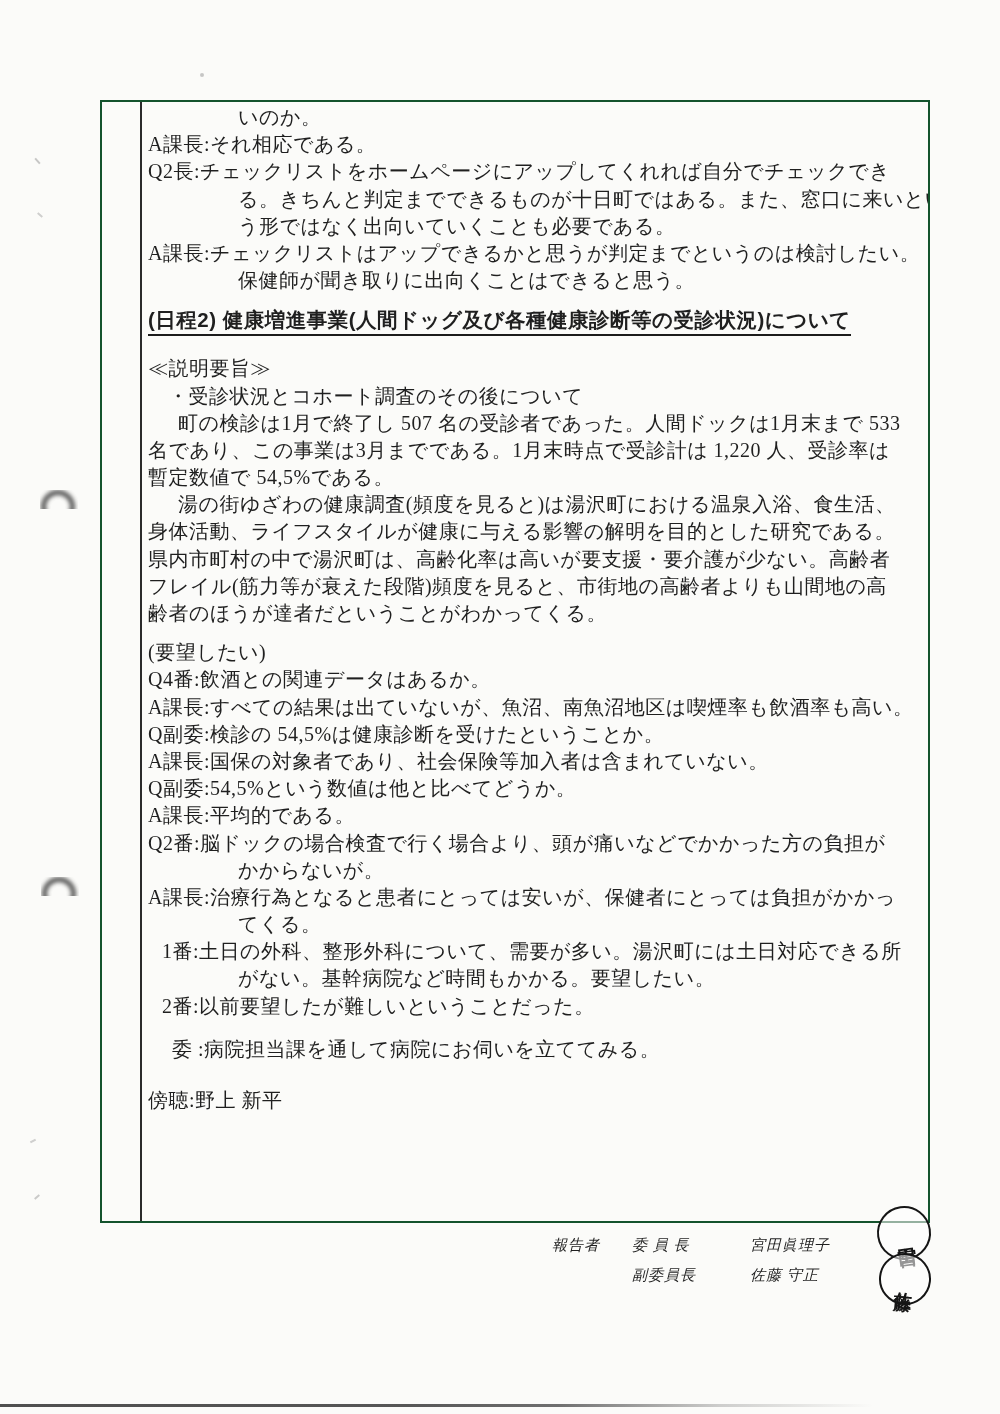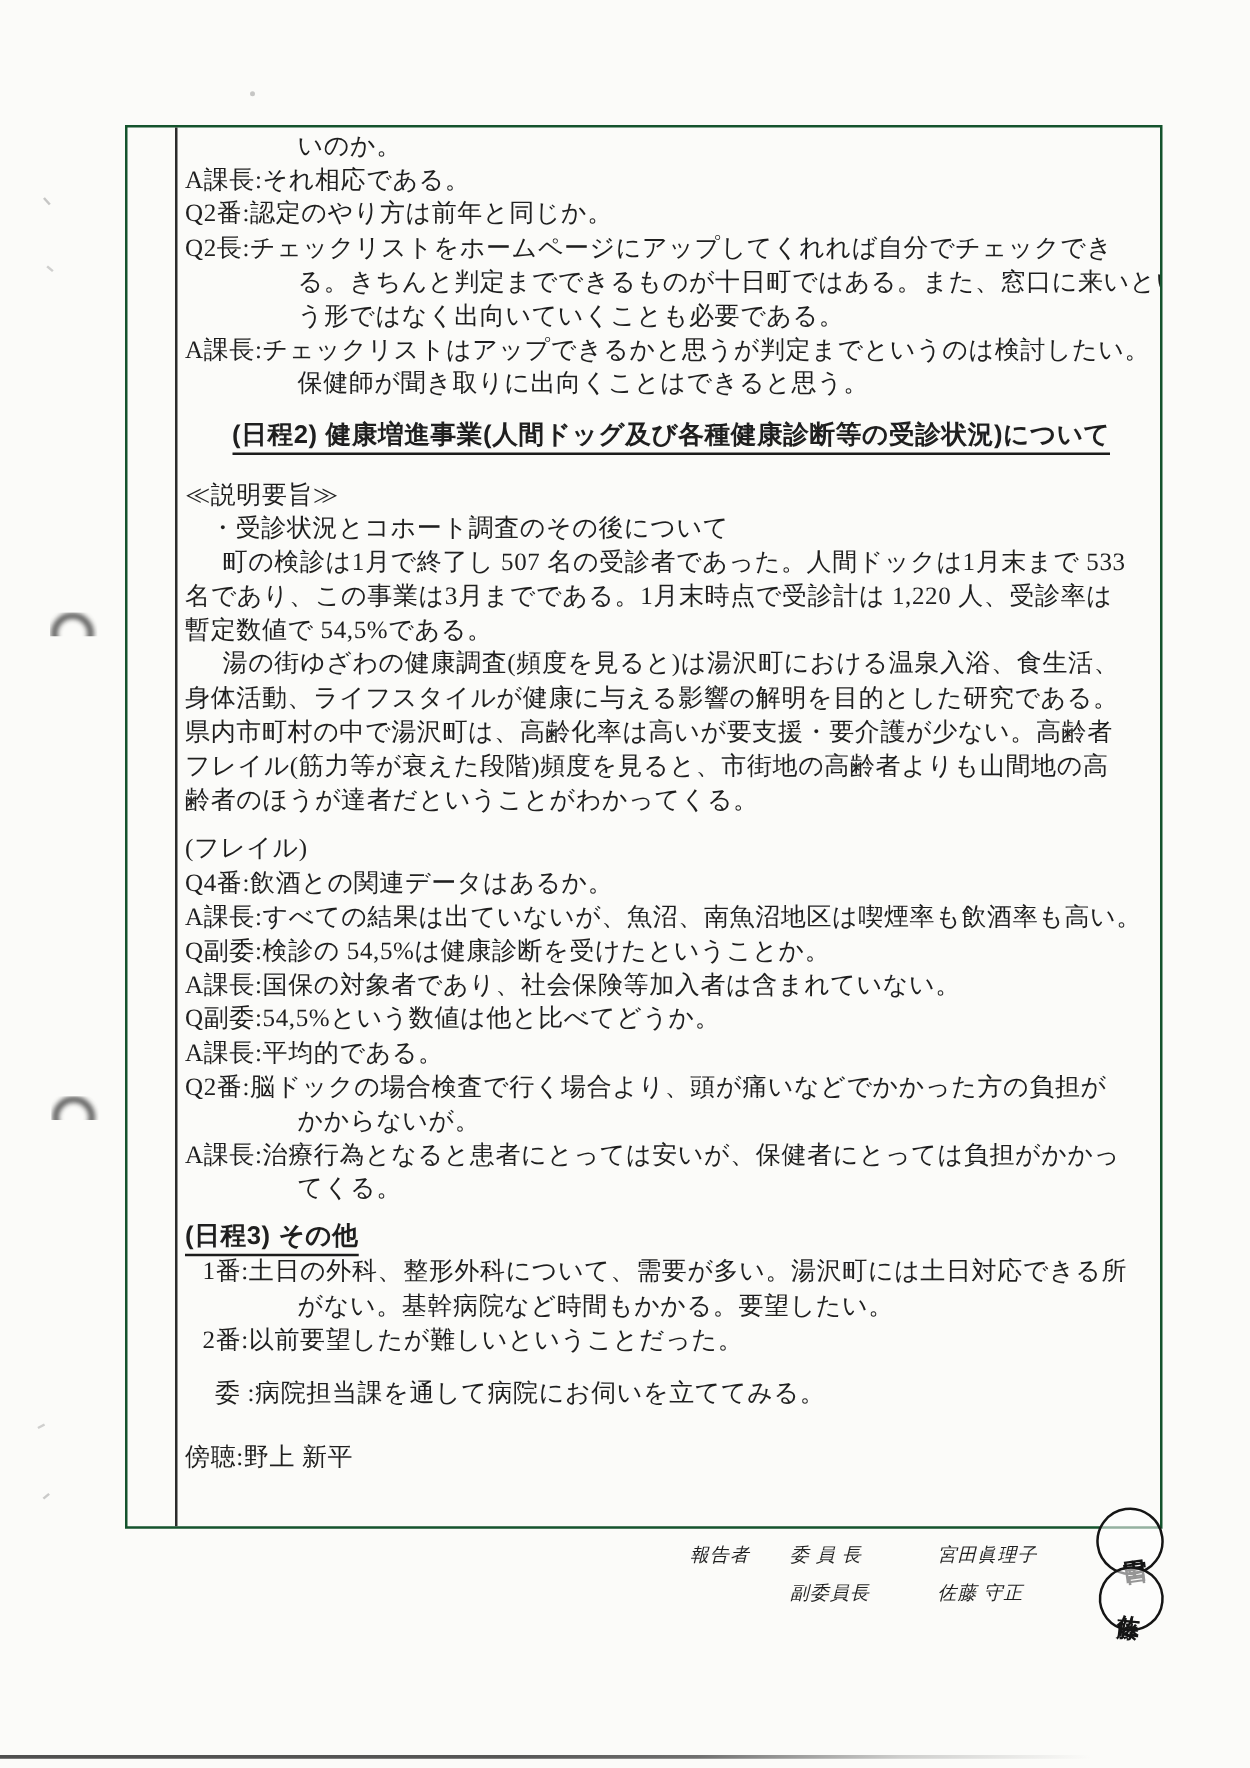--- a/index.html
+++ b/index.html
@@ -36,21 +36,21 @@
   .ln.para{padding-left:30px;}
   .ln.num{padding-left:14px;}
   .ln.committee{padding-left:24px;margin-top:16px;}
   .ln.audience{margin-top:24px;}
   .heading{
     font-family:"Liberation Sans","DejaVu Sans",sans-serif;
     font-weight:bold;font-size:20.5px;line-height:27.2px;height:29px;
     white-space:nowrap;letter-spacing:0.5px;
   }
   .heading .u{border-bottom:2px solid #1c1c1c;padding-bottom:3px;}
-  .heading.h2{margin-top:12px;text-align:center;}
+  .heading.h2{margin-top:12px;}
   .heading.h3{margin-top:10px;}
   .block-summary{margin-top:20px;}
   .block-qa2{margin-top:12px;}
   
   .sig{
     position:absolute;left:552px;top:1230px;font-size:15px;letter-spacing:1px;font-style:italic;
   }
   .sig-row{display:flex;height:30px;line-height:30px;white-space:nowrap;}
   .sig-label{width:80px;}
   .sig-role{width:118px;}
@@ -101,21 +101,20 @@
 <div class="speck speck-c"></div>
 <div class="speck speck-d"></div>
 <div class="speck speck-e"></div>
 
 <div class="doc-frame">
   <div class="margin-cell"></div>
   <div class="content-cell">
 
     <div class="ln cont">いのか。</div>
     <div class="ln">A課長:それ相応である。</div>
-    <div class="ln">Q2番:認定のやり方は前年と同じか。</div>
     <div class="ln">Q2長:チェックリストをホームページにアップしてくれれば自分でチェックでき</div>
     <div class="ln cont">る。きちんと判定までできるものが十日町ではある。また、窓口に来いとい</div>
     <div class="ln cont">う形ではなく出向いていくことも必要である。</div>
     <div class="ln">A課長:チェックリストはアップできるかと思うが判定までというのは検討したい。</div>
     <div class="ln cont">保健師が聞き取りに出向くことはできると思う。</div>
 
     <div class="heading h2">
       <span class="u">(日程2) 健康増進事業(人間ドッグ及び各種健康診断等の受診状況)について</span>
     </div>
 
@@ -126,36 +125,33 @@
       <div class="ln">名であり、この事業は3月までである。1月末時点で受診計は 1,220 人、受診率は</div>
       <div class="ln">暫定数値で 54,5%である。</div>
       <div class="ln para">湯の街ゆざわの健康調査(頻度を見ると)は湯沢町における温泉入浴、食生活、</div>
       <div class="ln">身体活動、ライフスタイルが健康に与える影響の解明を目的とした研究である。</div>
       <div class="ln">県内市町村の中で湯沢町は、高齢化率は高いが要支援・要介護が少ない。高齢者</div>
       <div class="ln">フレイル(筋力等が衰えた段階)頻度を見ると、市街地の高齢者よりも山間地の高</div>
       <div class="ln">齢者のほうが達者だということがわかってくる。</div>
     </div>
 
     <div class="block-qa2">
-      <div class="ln">(フレイル)</div>
+      <div class="ln">(要望したい)</div>
       <div class="ln">Q4番:飲酒との関連データはあるか。</div>
       <div class="ln">A課長:すべての結果は出ていないが、魚沼、南魚沼地区は喫煙率も飲酒率も高い。</div>
       <div class="ln">Q副委:検診の 54,5%は健康診断を受けたということか。</div>
       <div class="ln">A課長:国保の対象者であり、社会保険等加入者は含まれていない。</div>
       <div class="ln">Q副委:54,5%という数値は他と比べてどうか。</div>
       <div class="ln">A課長:平均的である。</div>
       <div class="ln">Q2番:脳ドックの場合検査で行く場合より、頭が痛いなどでかかった方の負担が</div>
       <div class="ln cont">かからないが。</div>
       <div class="ln">A課長:治療行為となると患者にとっては安いが、保健者にとっては負担がかかっ</div>
       <div class="ln cont">てくる。</div>
     </div>
 
-    <div class="heading h3">
-      <span class="u">(日程3) その他</span>
-    </div>
 
     <div class="ln num">1番:土日の外科、整形外科について、需要が多い。湯沢町には土日対応できる所</div>
     <div class="ln cont">がない。基幹病院など時間もかかる。要望したい。</div>
     <div class="ln num">2番:以前要望したが難しいということだった。</div>
 
     <div class="ln committee">委 :病院担当課を通して病院にお伺いを立ててみる。</div>
 
     <div class="ln audience">傍聴:野上 新平</div>
 
   </div>

